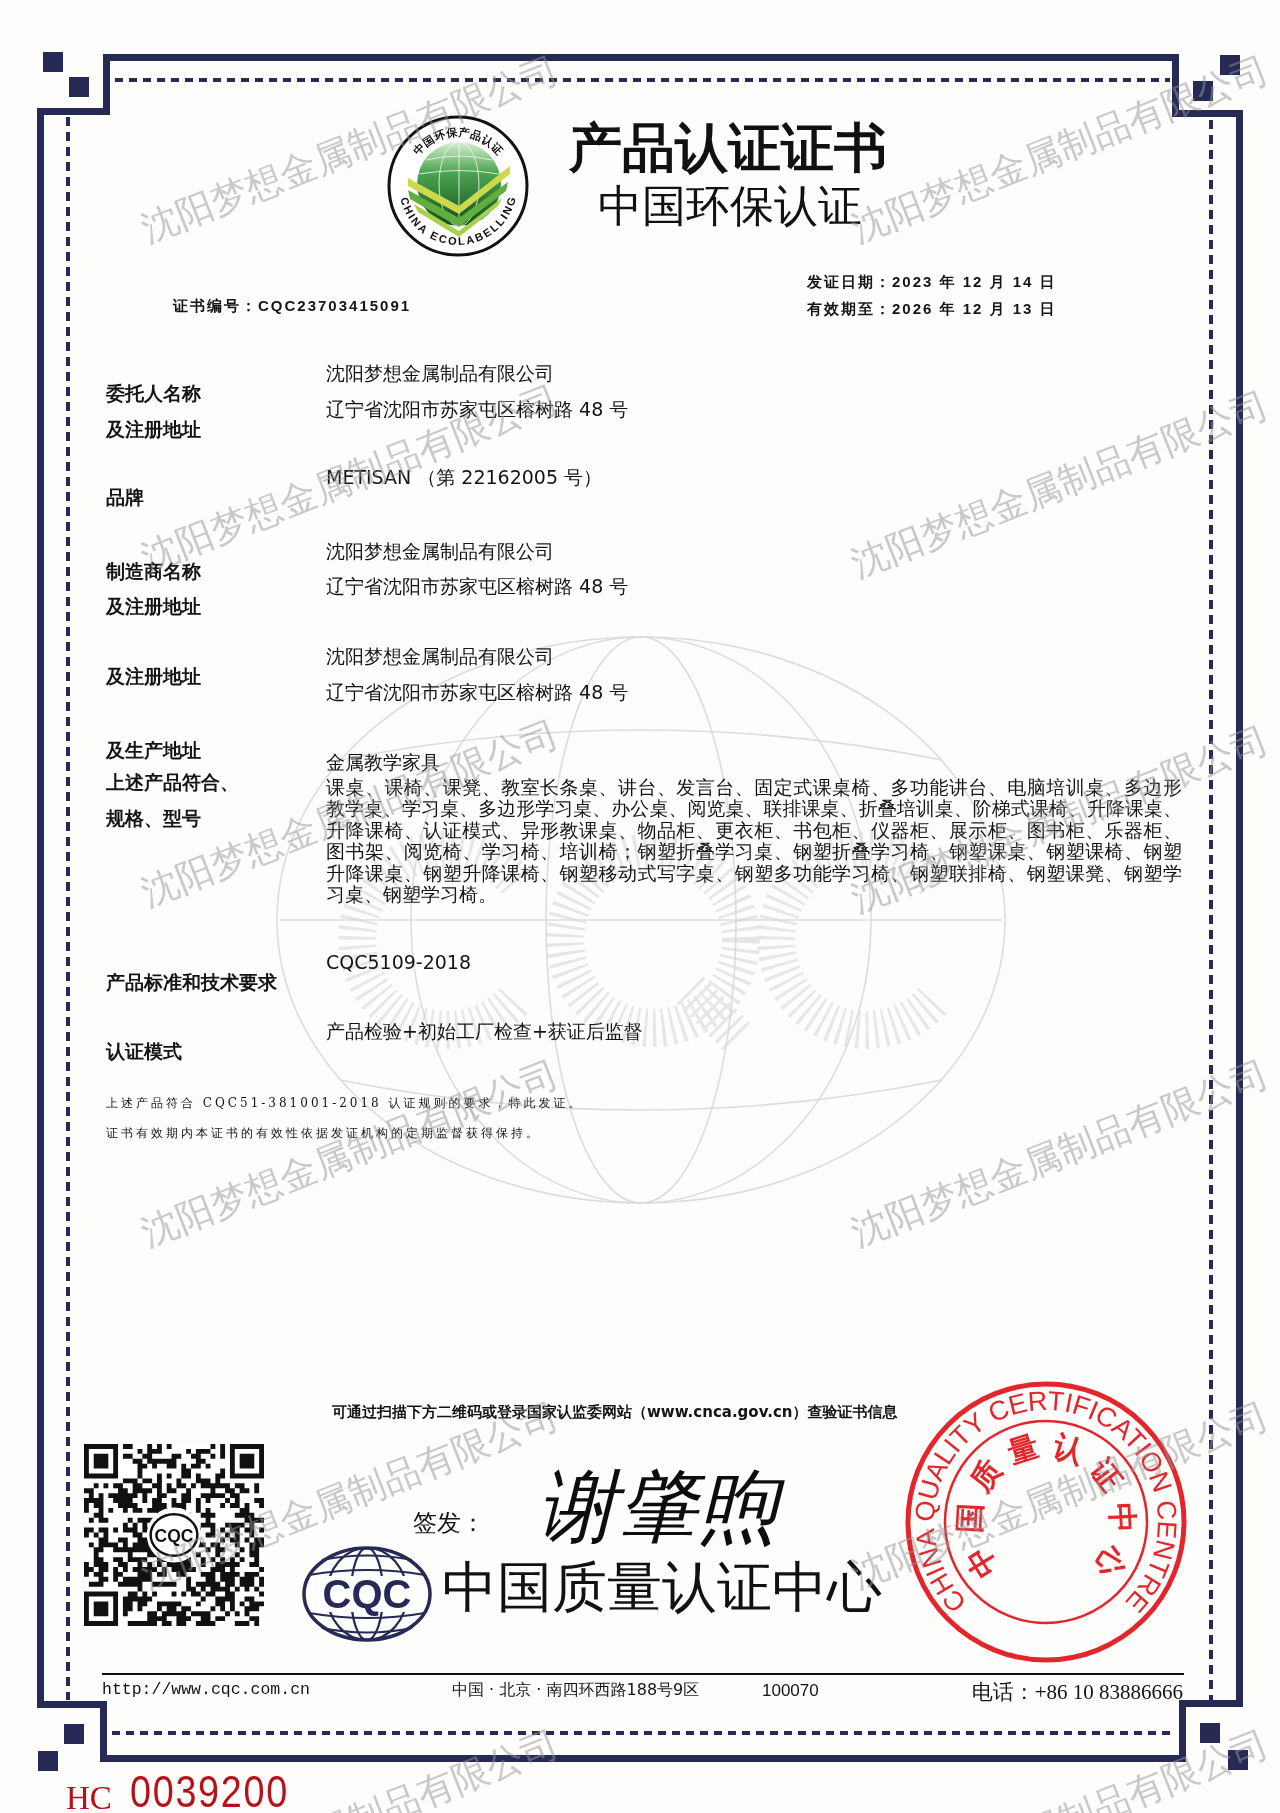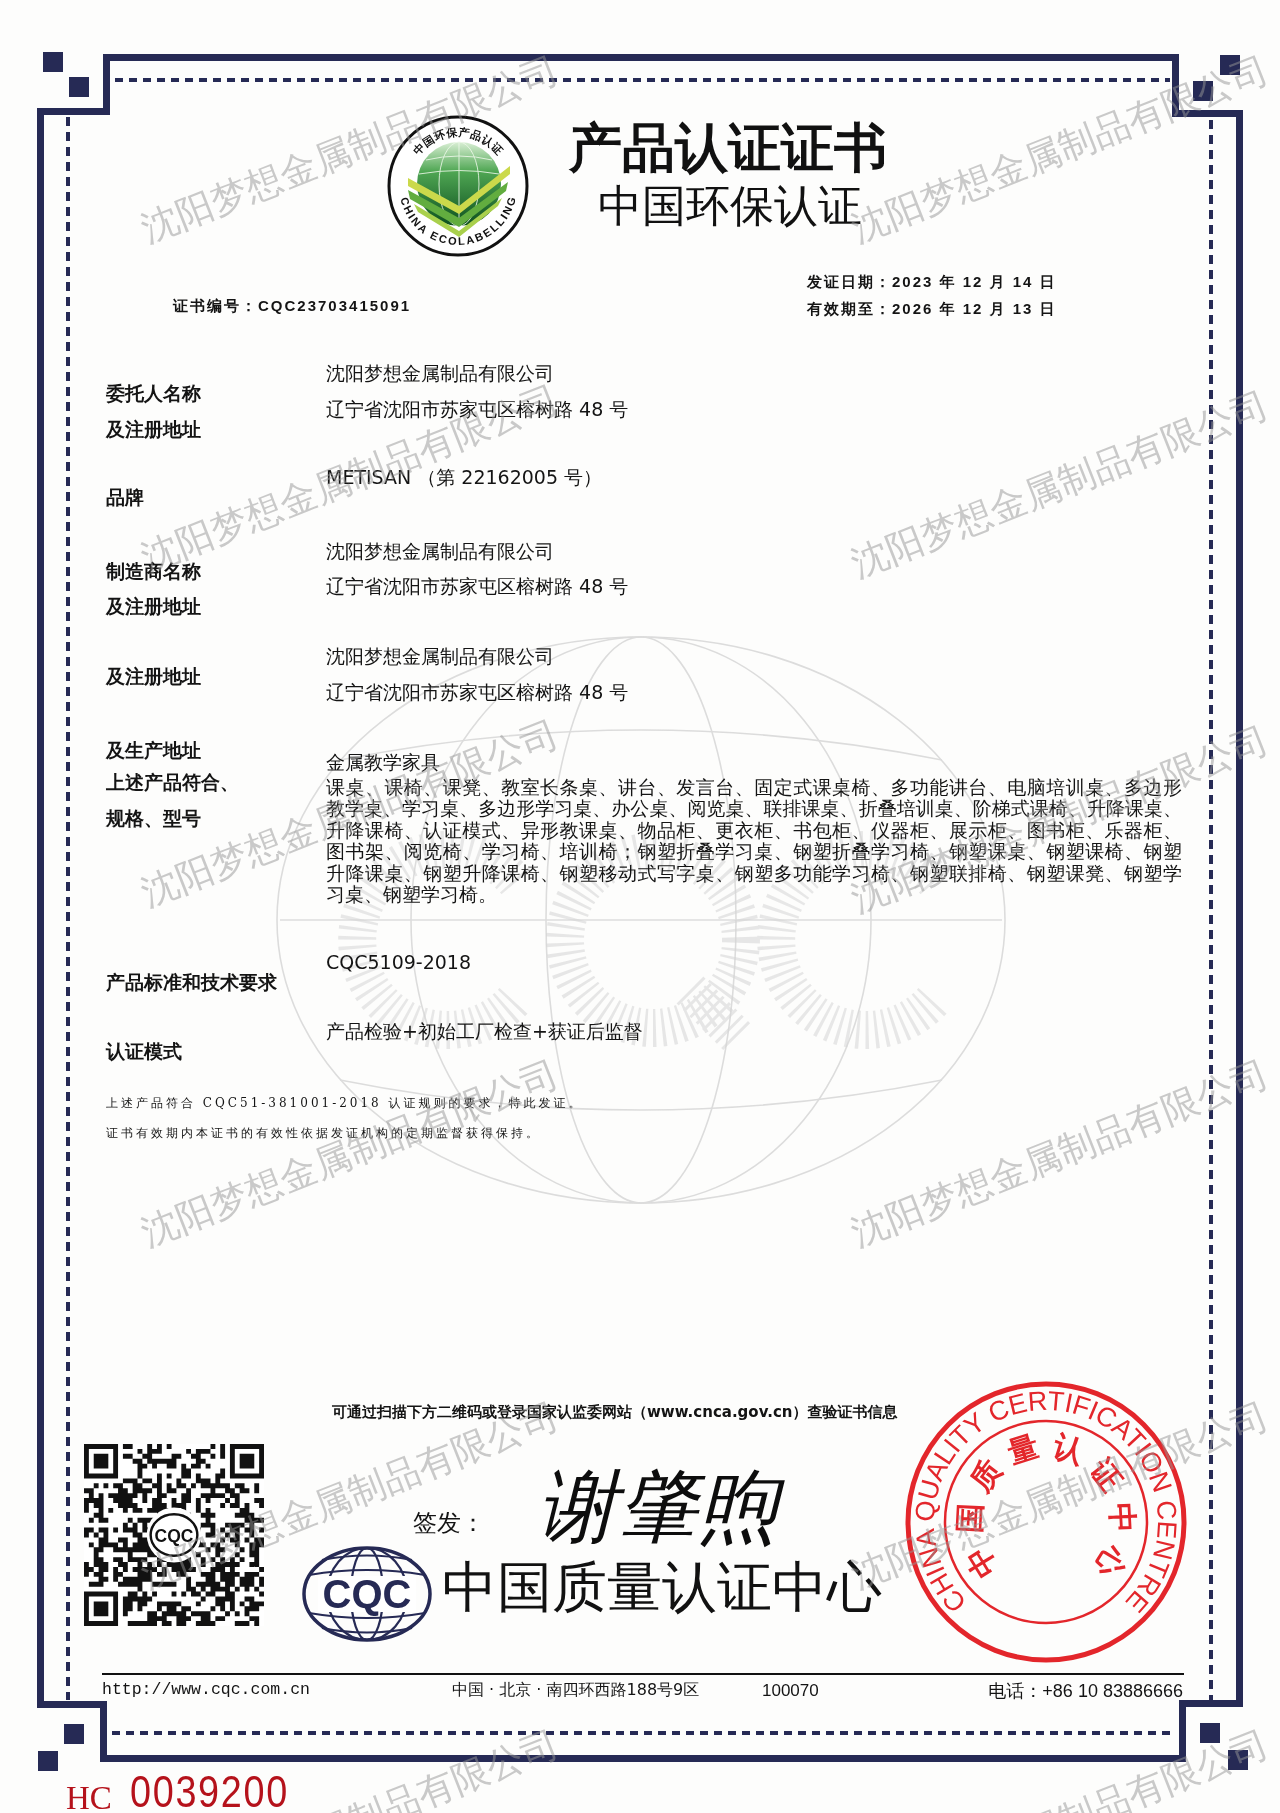--- a/index.html
+++ b/index.html
@@ -22,21 +22,21 @@
   .pl.last{text-align:left;text-align-last:left;width:auto;}
   .stmt{left:106px;font-size:12px;letter-spacing:3px;font-family:"DejaVu Serif",serif;}
   .note{left:332px;top:1405px;font-size:15px;font-weight:bold;}
   .sign-label{left:413px;top:1511px;font-size:24px;}
   .signature{left:537px;top:1467px;font-size:80px;font-style:italic;font-family:"DejaVu Serif",serif;color:#0d0d0d;}
   .cqc-name{left:442px;top:1560px;font-size:55px;color:#111;}
   .foot{top:1682px;font-size:16px;}
   .foot-web{left:102px;font-family:"Liberation Mono",monospace;font-size:16.5px;}
   .foot-addr{left:452px;}
   .foot-post{left:762px;font-family:"Liberation Sans",sans-serif;font-size:17px;}
-  .foot-phone{right:97px;font-family:Liberation Sans, sans-serif;font-size:18px;}
+  .foot-phone{right:97px;font-family:Liberation Serif, serif;font-size:21px;}
   .serial-prefix{left:66px;top:1782px;font-size:33px;font-family:"Liberation Serif",serif;color:var(--serial,#b5121b);}
   .serial-num{left:130px;top:1769px;font-size:45px;font-family:"Liberation Sans",sans-serif;letter-spacing:2px;
               color:var(--serial,#b5121b);transform:scaleX(0.84);transform-origin:0 0;}
   .wm{position:absolute;font-size:37px;color:var(--watermark,rgba(150,150,150,0.5));white-space:nowrap;
       transform-origin:0 100%;transform:rotate(-21.5deg);line-height:1;pointer-events:none;z-index:10;}
   .seal-stroke{stroke:var(--seal,#e3262b);}
   .seal-fill{fill:var(--seal,#e3262b);}
   .cqc-stroke{stroke:var(--border,#262a55);}
   .cqc-fill{fill:var(--border,#262a55);}
 </style>

